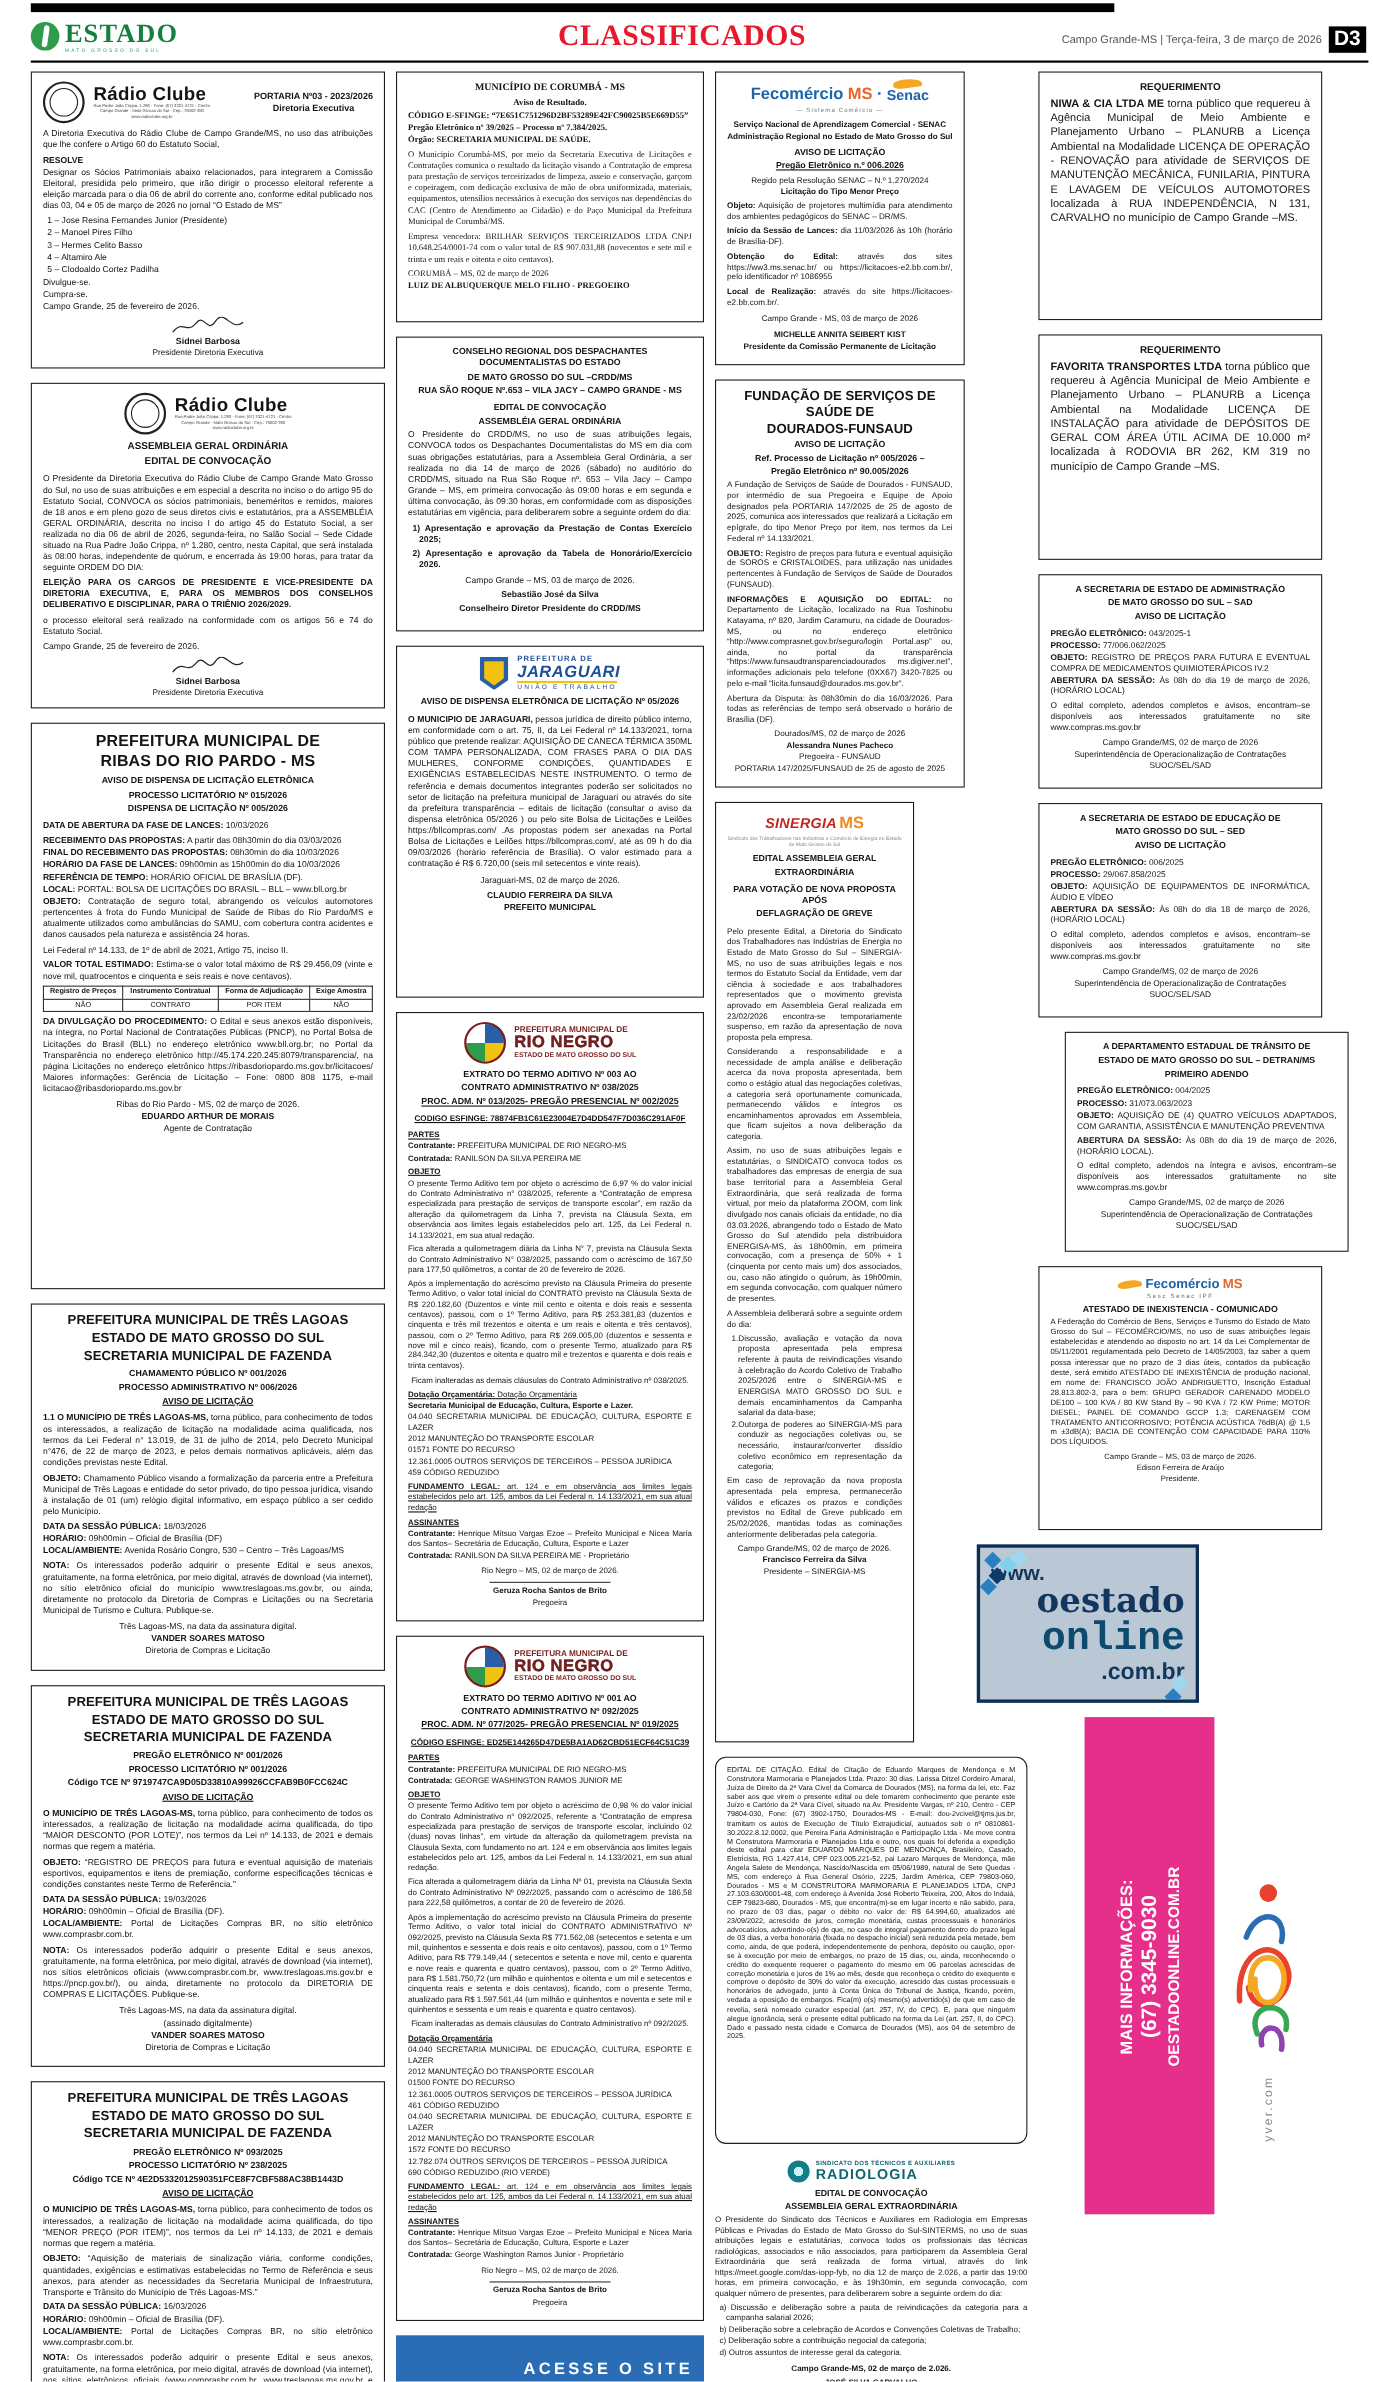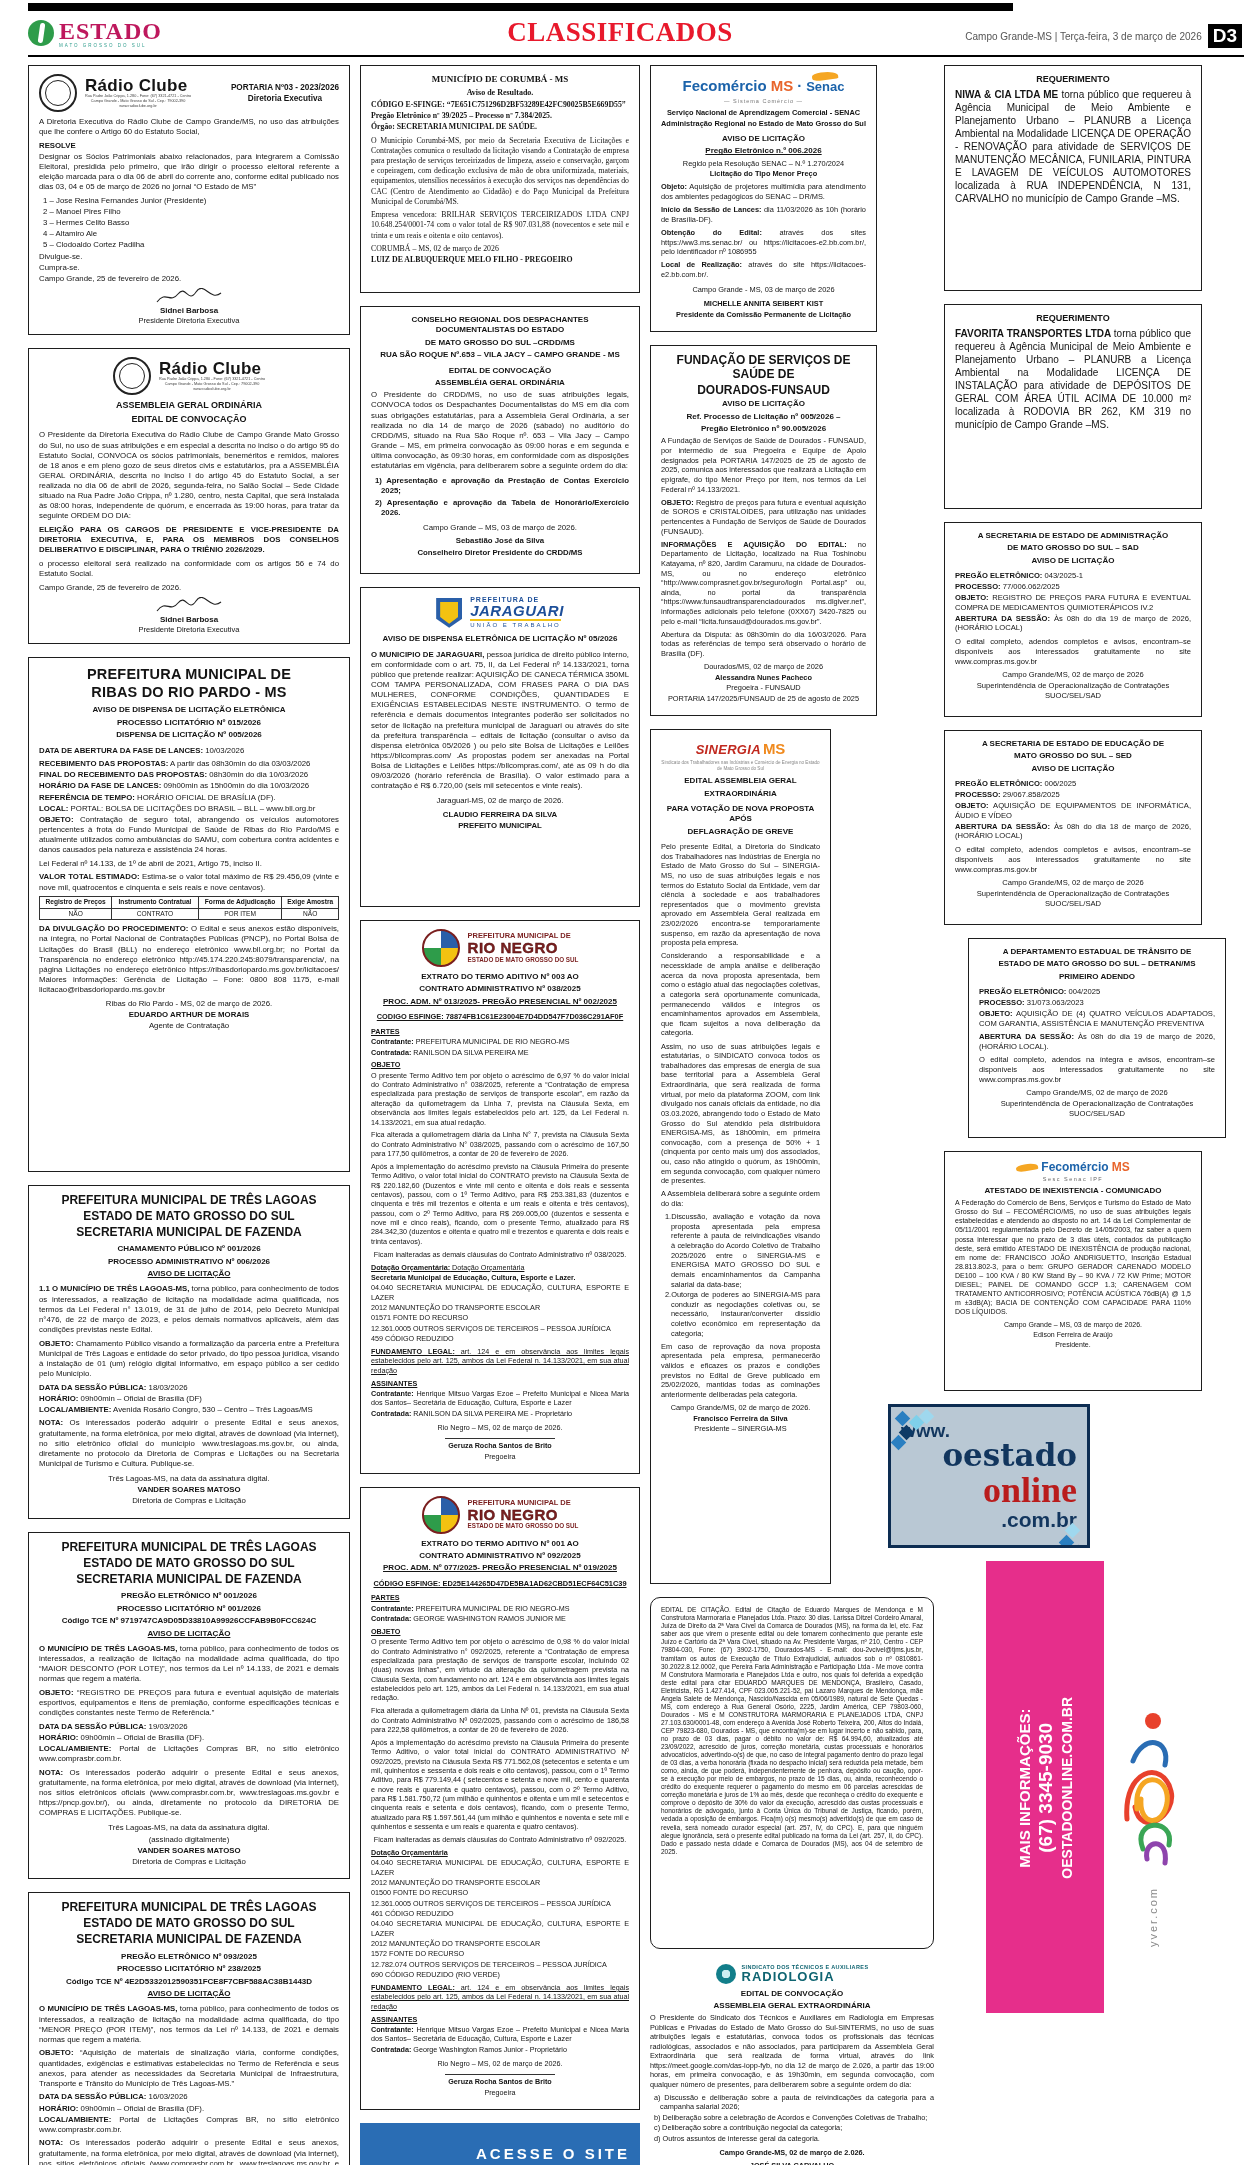--- a/index.html
+++ b/index.html
@@ -3,21 +3,21 @@
 <meta charset="utf-8">
 <style>
   html,body{margin:0;padding:0;background:#fff}
   body{width:1248px;height:2165px;overflow:hidden;font-family:"Liberation Sans",sans-serif;color:#141414}
   .topbar{height:8px;background:#000;width:985px;margin:3px 0 0 28px}
   header{display:flex;align-items:flex-end;padding:4px 6px 5px 28px;height:42px;box-sizing:border-box}
   .brand{width:300px;display:flex;align-items:center;gap:5px}
   .brand-ic{width:26px;height:26px;border-radius:50%;background:#2e9c4a;position:relative;flex:0 0 auto}
   .brand-ic:before{content:"";position:absolute;left:11px;top:3px;width:5px;height:20px;background:#fff;border-radius:3px;transform:rotate(8deg)}
   .brand-tx{display:flex;flex-direction:column;line-height:1}
-  .brand-name{font-family:"Liberation Serif",serif;font-weight:bold;color:#be185d;font-size:24px;letter-spacing:1px}
+  .brand-name{font-family:"Liberation Serif",serif;font-weight:bold;color:#15803d;font-size:24px;letter-spacing:1px}
   .brand-sub{font-size:4.5px;color:#2e9c8c;letter-spacing:2px;margin-top:1px}
   .htitle{flex:1;text-align:center;font-family:"Liberation Serif",serif;font-weight:bold;color:#e8192c;font-size:27px;letter-spacing:.5px}
   .hright{width:330px;display:flex;align-items:center;justify-content:flex-end;gap:6px}
   .dateline{font-size:10px;color:#555}
   .pagebadge{background:#000;color:#fff;font-weight:bold;font-size:19px;padding:0 5px;line-height:24px}
   .rule{border-top:2.5px solid #000;margin:2px 4px 8px 28px}
 
   main.cols{display:flex;gap:10px;padding-left:28px;align-items:flex-start}
   .col{display:flex;flex-direction:column;gap:13px}
   .c1{width:322px}.c2{width:280px}.c3{width:284px}.c4{width:258px}
@@ -90,21 +90,21 @@
   .rad-t2{font-size:13px;font-weight:bold;letter-spacing:1px}
 
   
   .acesse{background:#2a6db4;color:#fff;text-align:right;padding:22px 10px;box-sizing:border-box;width:100%}
   .acesse .a1{font-size:15px;letter-spacing:3px;font-weight:bold}
   .acesse .a2{font-size:21px;font-weight:bold;margin:8px 0 10px 0}
   .acesse .a3{font-size:9.5px;font-style:italic}
   .wwwbox{width:202px;margin-left:-56px;background:#b9c8d4;border:3px solid #0d2d52;box-sizing:border-box;padding:14px 10px;position:relative;text-align:right;overflow:hidden}
   .wwwbox .w1{color:#12365e;font-weight:bold;font-size:19px;text-align:left;line-height:1}
   .wwwbox .w2{color:#12365e;font-weight:bold;font-size:31px;line-height:1.02;font-family:"DejaVu Serif",serif}
-  .wwwbox .w3{color:#b91c1c;font-weight:bold;font-size:36px;line-height:1.02;font-family:Liberation Serif, serif}
+  .wwwbox .w3{color:#0c4a6e;font-weight:bold;font-size:36px;line-height:1.02;font-family:Liberation Mono, monospace}
   .wwwbox .w4{color:#12365e;font-weight:bold;font-size:21px;line-height:1.1}
   .dia{position:absolute;width:11px;height:11px;transform:rotate(45deg)}
   .brow{display:flex;gap:6px;align-items:flex-start}
   .brow .spacer{width:36px;flex:0 0 auto}
   .pinkb{width:118px;height:452px;background:#e62e8b;display:flex;align-items:center;justify-content:center;flex:0 0 auto}
   .pinkb .rot{writing-mode:vertical-rl;transform:rotate(180deg);text-align:center;color:#fff;font-weight:bold}
   .pinkb .p1{font-size:15px;display:block;margin:2px}
   .pinkb .p2{font-size:19px;display:block;margin:2px}
   .pinkb .p3{font-size:14px;display:block;margin:2px}
   .yver{width:86px;margin-top:138px;height:420px;display:flex;flex-direction:column;align-items:center;justify-content:flex-start;gap:8px}

